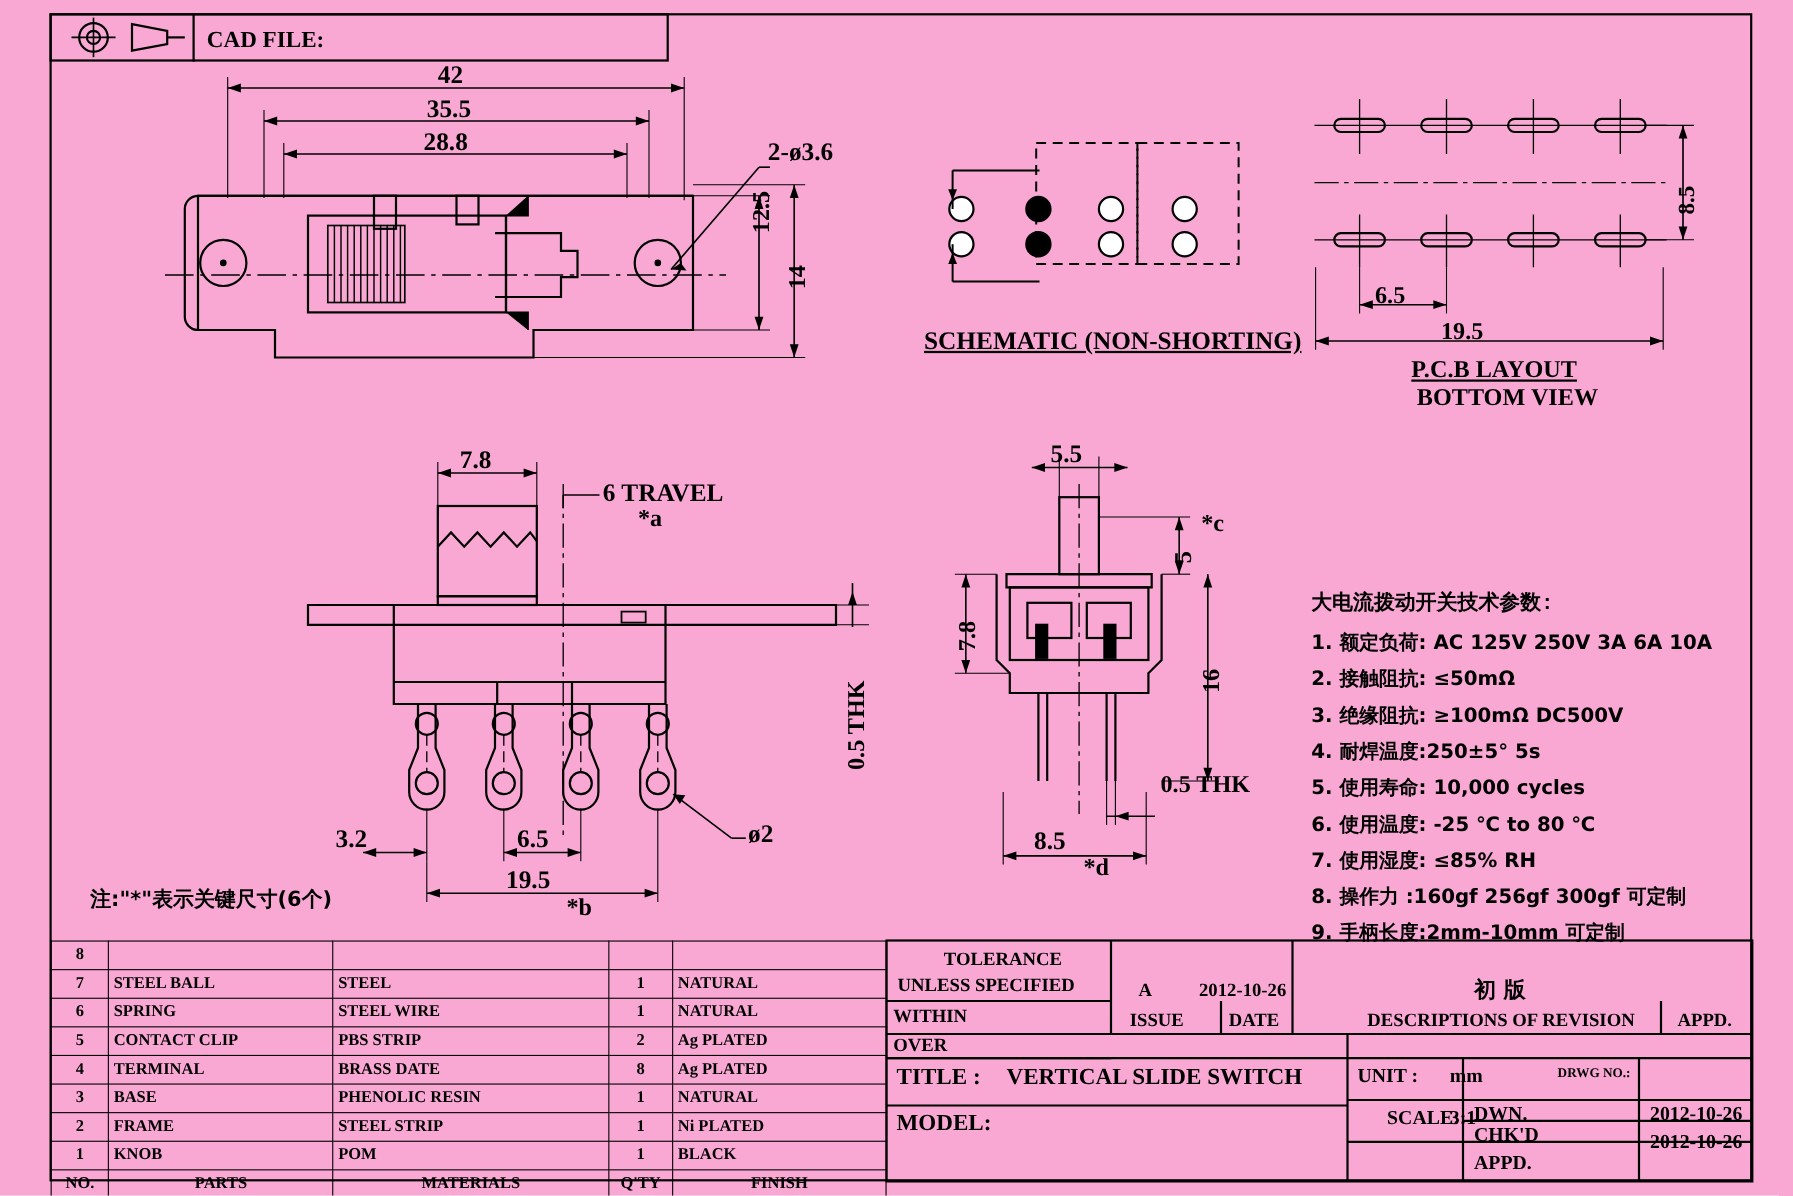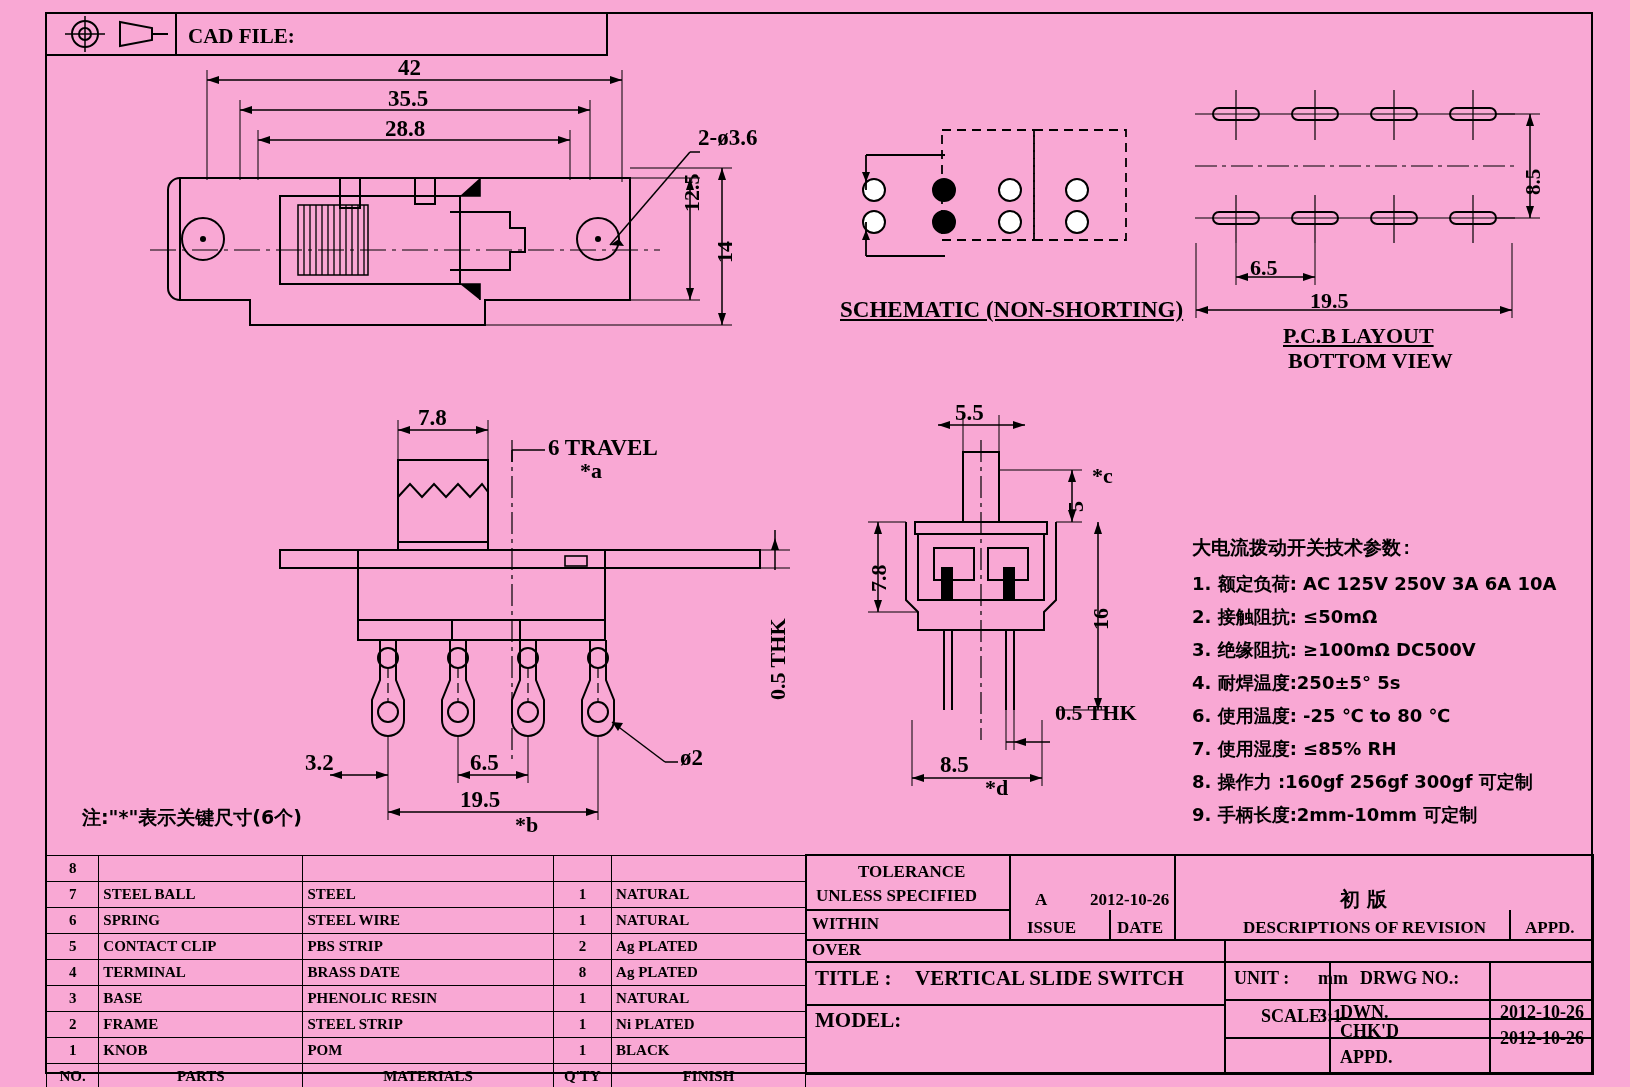--- a/index.html
+++ b/index.html
@@ -339,20 +339,21 @@
   <div class="txt bold" style="left:1055px;top:700px;font-size:22px;">0.5  THK</div>
   <div class="txt bold" style="left:940px;top:752px;font-size:23px;">8.5</div>
   <div class="txt bold" style="left:985px;top:775px;font-size:22px;">*d</div>
 
   <div style="position:absolute;left:1192px;top:535px;width:420px;">
     <div class="cn" style="font-size:19px;margin-bottom:11px;font-family:Liberation Mono, monospace;">大电流拨动开关技术参数:</div>
     <div class="cn" style="font-size:18px;margin-bottom:9px;">1.  额定负荷: AC 125V 250V   3A   6A   10A</div>
     <div class="cn" style="font-size:18px;margin-bottom:9px;">2.  接触阻抗: ≤50mΩ</div>
     <div class="cn" style="font-size:18px;margin-bottom:9px;">3.  绝缘阻抗: ≥100mΩ  DC500V</div>
     <div class="cn" style="font-size:18px;margin-bottom:9px;">4.  耐焊温度:250±5° 5s</div>
+    <div class="cn" style="font-size:18px;margin-bottom:9px;">5.  使用寿命: 10,000 cycles</div>
     <div class="cn" style="font-size:18px;margin-bottom:9px;">6.  使用温度: -25 ℃ to 80 ℃</div>
     <div class="cn" style="font-size:18px;margin-bottom:9px;">7.  使用湿度: ≤85% RH</div>
     <div class="cn" style="font-size:18px;margin-bottom:9px;">8.  操作力 :160gf   256gf   300gf  可定制</div>
     <div class="cn" style="font-size:18px;margin-bottom:9px;">9.  手柄长度:2mm-10mm  可定制</div>
   </div>
 
   <table class="tbl" style="position:absolute;left:46px;top:855px;width:760px;">
     <tbody>
         <tr>
       <td class="ctr" style="width:42px;">8</td>
@@ -459,21 +460,21 @@
   <div class="txt bold" style="left:815px;top:966px;font-size:21px;">TITLE :</div>
   <div class="txt bold" style="left:915px;top:966px;font-size:21px;">VERTICAL SLIDE SWITCH</div>
   <div class="txt bold" style="left:815px;top:1008px;font-size:21px;">MODEL:</div>
   <div class="txt bold" style="left:920px;top:1008px;font-size:21px;"></div>
 
   <div class="txt bold" style="left:1234px;top:968px;font-size:18px;">UNIT :</div>
   <div class="txt bold" style="left:1318px;top:968px;font-size:18px;">mm</div>
   <div class="txt bold" style="left:1234px;top:1006px;font-size:18px;margin-left:27px;">SCALE:</div>
   <div class="txt bold" style="left:1318px;top:1006px;font-size:18px;">3:1</div>
 
-  <div class="txt bold" style="left:1336px;top:968px;font-size:18px;padding-left:24px;">DRWG NO.:</div>
+  <div class="txt bold" style="left:1392px;top:968px;font-size:12px;padding-left:24px;">DRWG NO.:</div>
   <div class="txt bold" style="left:1470px;top:968px;font-size:18px;"></div>
 
   <div class="txt bold" style="left:1340px;top:1002px;font-size:18px;">DWN.</div>
   <div class="txt bold" style="left:1420px;top:1002px;font-size:18px;"></div>
   <div class="txt bold" style="left:1500px;top:1002px;font-size:18px;">2012-10-26</div>
   <div class="txt bold" style="left:1340px;top:1021px;font-size:18px;">CHK'D</div>
   <div class="txt bold" style="left:1420px;top:1021px;font-size:18px;"></div>
   <div class="txt bold" style="left:1340px;top:1047px;font-size:18px;">APPD.</div>
   <div class="txt bold" style="left:1420px;top:1047px;font-size:18px;"></div>
   <div class="txt bold" style="left:1500px;top:1028px;font-size:18px;">2012-10-26</div>

